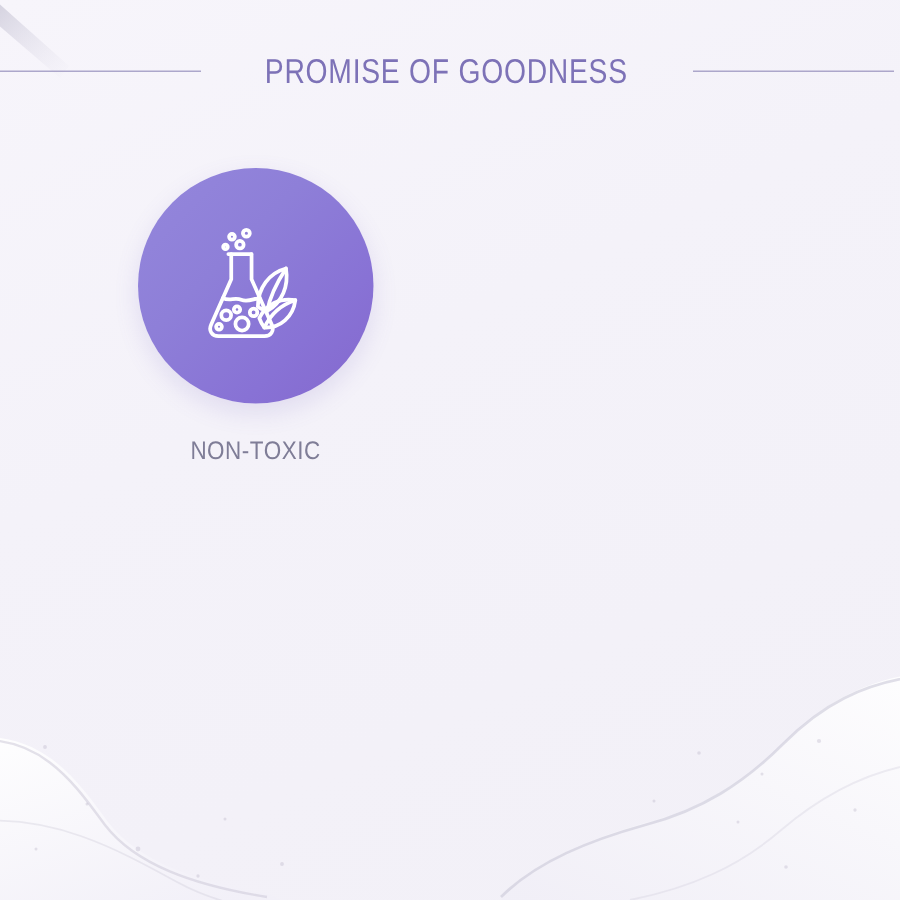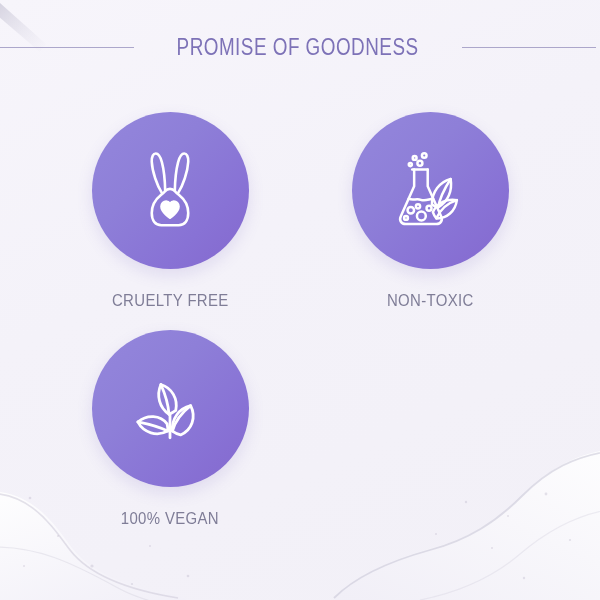--- a/index.html
+++ b/index.html
@@ -163,35 +163,20 @@
   </div>
 
   <div class="header">
     <div class="rule"></div>
     <div class="title">PROMISE OF GOODNESS</div>
     <div class="rule"></div>
   </div>
 
   <div class="grid">
 
-    <div class="badge">
-      <div class="disc">
-        <svg viewBox="0 0 100 100" xmlns="http://www.w3.org/2000/svg" fill="none" stroke="#ffffff" stroke-width="2.6" stroke-linecap="round" stroke-linejoin="round">
-
-          <path d="M41.5 52 C 36.5 44 31.5 30 31 19.5 C 30.8 14 32.6 11 35.2 11 C 37.9 11 40 14.2 41.6 20.2 C 43.6 27.8 44.8 40 45 50"></path>
-
-          <path d="M58.5 52 C 63.5 44 68.5 30 69 19.5 C 69.2 14 67.4 11 64.8 11 C 62.1 11 60 14.2 58.4 20.2 C 56.4 27.8 55.2 40 55 50"></path>
-
-          <path d="M45 50 C 43.6 51.8 42 53 40 54.6 C 34.2 59.2 31 65.4 31 73 C 31 80.6 34.6 85.6 41 85.6 L 59 85.6 C 65.4 85.6 69 80.6 69 73 C 69 65.4 65.8 59.2 60 54.6 C 58 53 56.4 51.8 55 50 C 52.4 47 47.6 47 45 50 Z"></path>
-
-          <path d="M50 78.4 C 50 78.4 40.6 72.4 40.6 66.2 C 40.6 62.8 43.2 60.4 46 60.4 C 47.9 60.4 49.3 61.5 50 62.7 C 50.7 61.5 52.1 60.4 54 60.4 C 56.8 60.4 59.4 62.8 59.4 66.2 C 59.4 72.4 50 78.4 50 78.4 Z" fill="#ffffff" stroke="#ffffff" stroke-width="1.6"></path>
-        </svg>
-      </div>
-      <div class="badge-label">CRUELTY FREE</div>
-    </div>
 
 
     <div class="badge">
       <div class="disc">
         <svg viewBox="0 0 100 100" xmlns="http://www.w3.org/2000/svg" fill="none" stroke="#ffffff" stroke-width="2.5" stroke-linecap="round" stroke-linejoin="round">
 
           <path d="M52 64 C 52 51 60 40.5 71.5 37.5 C 73.5 49.5 69 61 58.5 67 C 56.2 66.2 53.8 65.4 52 64 Z"></path>
           <path d="M71.5 37.5 C 66 46 60.5 55.5 58.5 67"></path>
           <path d="M53 72 C 57.5 62.5 67.5 57.5 78 59.5 C 76.5 71 67.5 79 56.5 78.5 C 55 76.5 53.8 74.4 53 72 Z"></path>
           <path d="M78 59.5 C 70 62 62 66.8 56.5 78.5"></path>
@@ -210,33 +195,15 @@
 
           <circle cx="39.5" cy="21" r="2.6"></circle>
           <circle cx="34" cy="15.5" r="2"></circle>
           <circle cx="44" cy="13" r="2.4"></circle>
           <circle cx="29.5" cy="22.5" r="1.6"></circle>
         </svg>
       </div>
       <div class="badge-label">NON-TOXIC</div>
     </div>
 
-    <div class="badge">
-      <div class="disc">
-        <svg viewBox="0 0 100 100" xmlns="http://www.w3.org/2000/svg" fill="none" stroke="#ffffff" stroke-width="2.8" stroke-linecap="round" stroke-linejoin="round">
-
-          <path d="M49 55.5 C 39 49 35.5 36 40.5 24.5 C 52 28 58.5 39.5 56 51.5 C 53.8 53.2 51.5 54.6 49 55.5 Z"></path>
-          <path d="M40.5 24.5 C 44.5 33.5 48 43 49 55.5"></path>
-
-          <path d="M47.5 73 C 36.5 79 22.5 75 16.5 63.5 C 26 55.5 40 56 47 65.5 C 47.6 68 47.8 70.6 47.5 73 Z"></path>
-          <path d="M16.5 63.5 C 26.5 65.5 38.5 68.5 47.5 73"></path>
-
-          <path d="M52.5 73 C 51.5 60.5 59 49.5 71.5 46.5 C 77.5 58.5 73 72 61 77 C 57.8 76.2 55 74.8 52.5 73 Z"></path>
-          <path d="M71.5 46.5 C 62.5 53.5 55.5 62 52.5 73"></path>
-
-          <path d="M50 55 L 50 80"></path>
-        </svg>
-      </div>
-      <div class="badge-label">100% VEGAN</div>
-    </div>
 
   </div>
 </div>
 
 </body></html>

